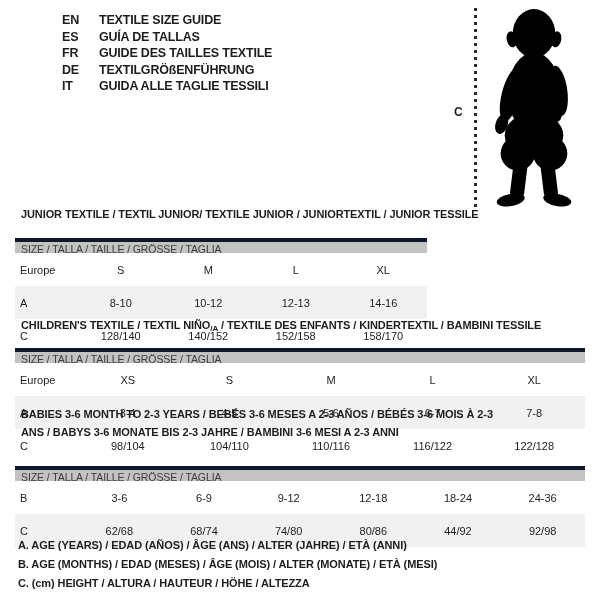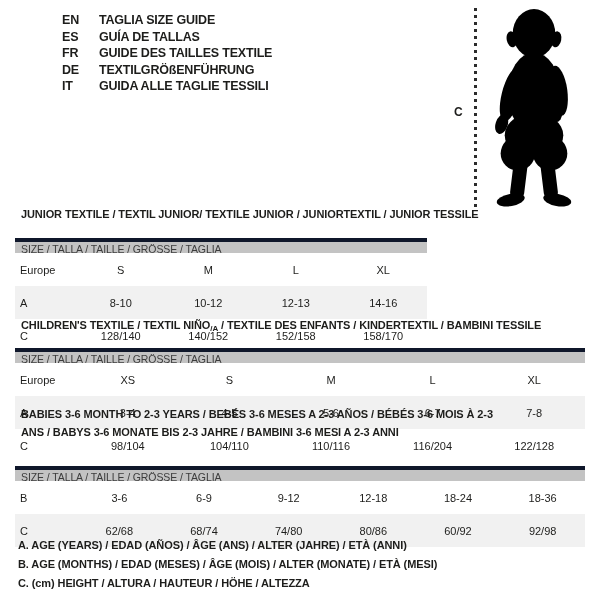--- a/index.html
+++ b/index.html
@@ -35,21 +35,21 @@
   .notes{position:absolute;left:18px;top:536px;font-weight:bold;font-size:11px;line-height:19px;letter-spacing:-0.1px;}
 </style>
 </head>
 <body>
 
 <div class="page">
 
   <div class="lang-list">
     <div class="lang-row">
       <span class="lang-code">EN</span>
-      <span>TAGLIA SIZE GUIDE</span>
+      <span>TEXTILE SIZE GUIDE</span>
     </div>
     <div class="lang-row">
       <span class="lang-code">ES</span>
       <span>GUÍA DE TALLAS</span>
     </div>
     <div class="lang-row">
       <span class="lang-code">FR</span>
       <span>GUIDE DES TAILLES TEXTILE</span>
     </div>
     <div class="lang-row">
@@ -147,21 +147,21 @@
         <td>4-5</td>
         <td>5-6</td>
         <td>6-7</td>
         <td>7-8</td>
       </tr>
       <tr>
         <td class="lbl">C</td>
         <td>98/104</td>
         <td>104/110</td>
         <td>110/116</td>
-        <td>116/204</td>
+        <td>116/122</td>
         <td>122/128</td>
       </tr>
     </tbody>
   </table>
 
   <div class="sec-title wrap" style="top:405px;">BABIES 3-6 MONTH TO 2-3 YEARS / BEBÉS 3-6 MESES A 2-3 AÑOS / BÉBÉS 3-6 MOIS À 2-3 ANS / BABYS 3-6 MONATE BIS 2-3 JAHRE / BAMBINI 3-6 MESI A 2-3 ANNI</div>
   <div class="size-bar" style="top:466px;width:570px;">SIZE / TALLA / TAILLE / GRÖSSE / TAGLIA</div>
   <table style="top:481px;width:570px;">
     <colgroup>
         <col class="label-col">
@@ -173,29 +173,29 @@
         <col>
       </colgroup>
     <tbody>
       <tr>
         <td class="lbl">B</td>
         <td>3-6</td>
         <td>6-9</td>
         <td>9-12</td>
         <td>12-18</td>
         <td>18-24</td>
-        <td>18-36</td>
+        <td>24-36</td>
       </tr>
       <tr class="alt">
         <td class="lbl">C</td>
         <td>62/68</td>
         <td>68/74</td>
         <td>74/80</td>
         <td>80/86</td>
-        <td>60/92</td>
+        <td>44/92</td>
         <td>92/98</td>
       </tr>
     </tbody>
   </table>
 
   <div class="notes">
     <div>A. AGE (YEARS) / EDAD (AÑOS) / ÂGE (ANS) / ALTER (JAHRE) / ETÀ (ANNI)</div>
     <div>B. AGE (MONTHS) / EDAD (MESES) / ÂGE (MOIS) / ALTER (MONATE) / ETÀ (MESI)</div>
     <div>C. (cm) HEIGHT / ALTURA / HAUTEUR / HÖHE / ALTEZZA</div>
   </div>

